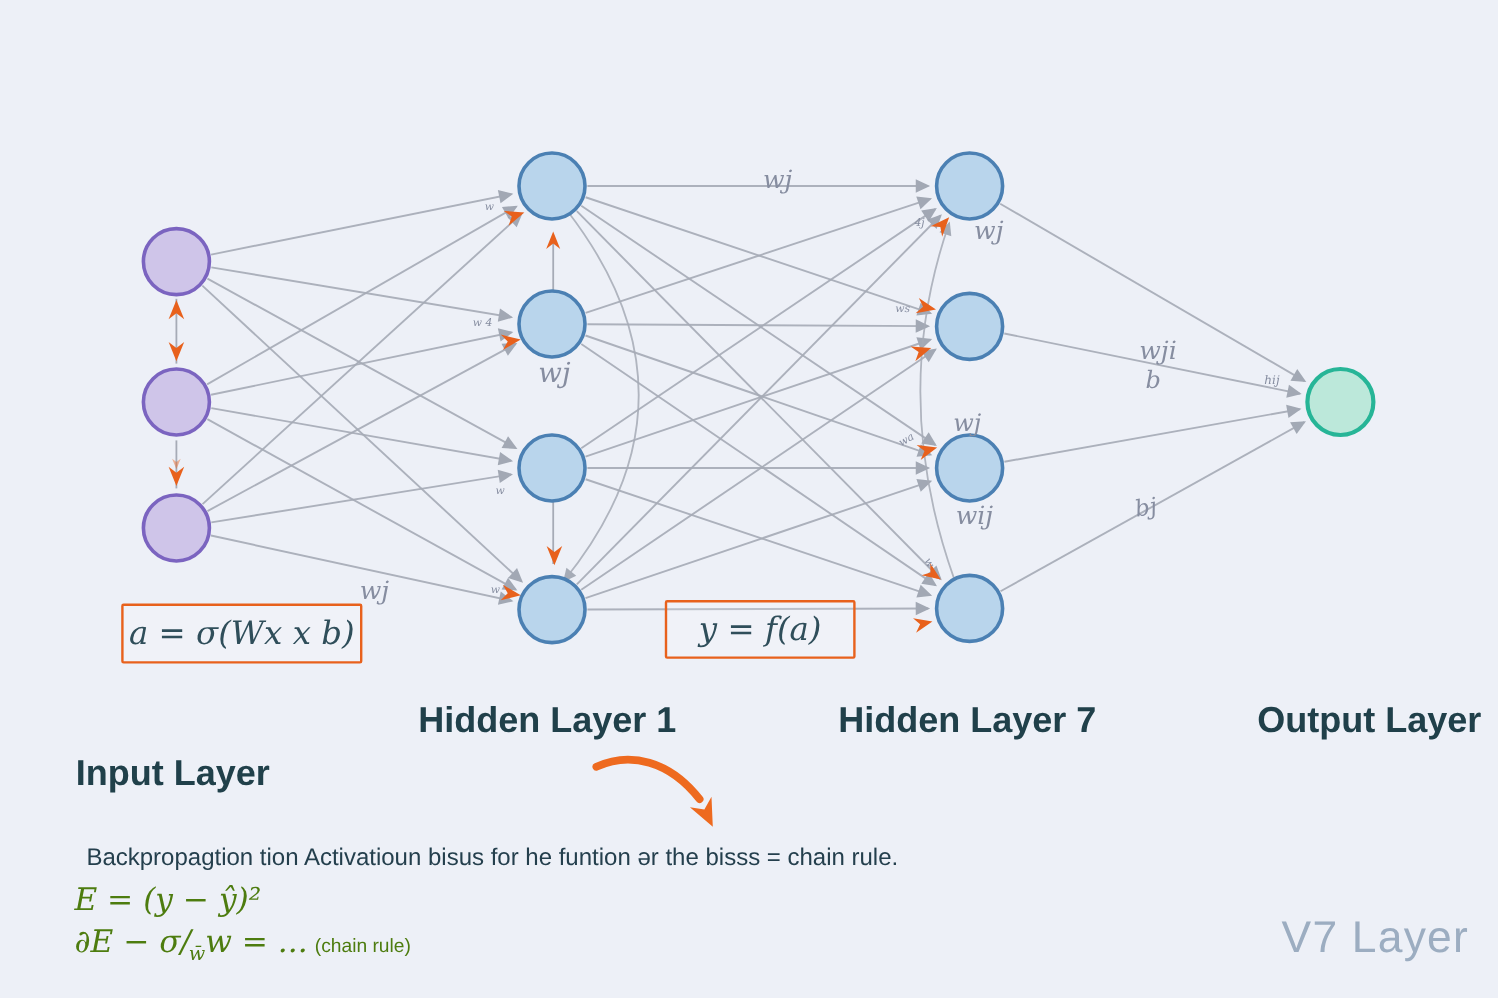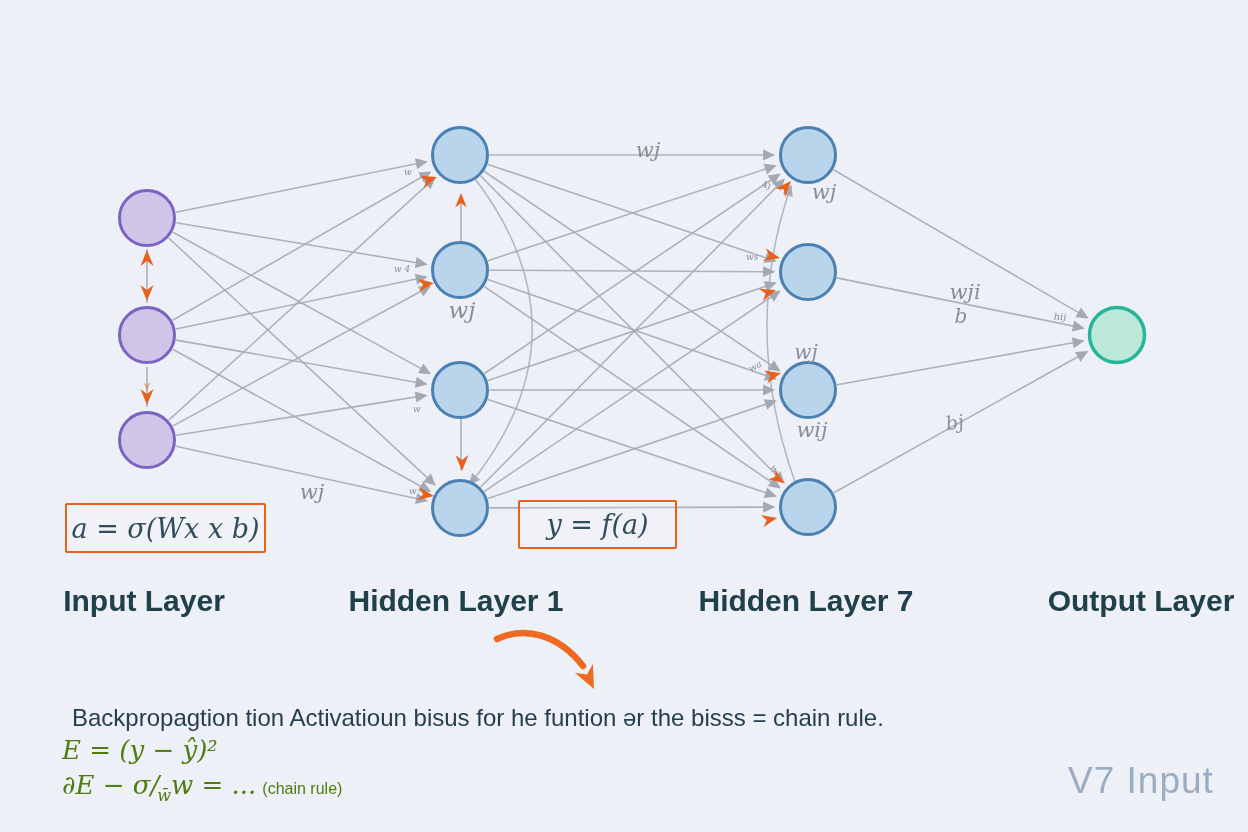--- a/index.html
+++ b/index.html
@@ -14,23 +14,24 @@
   .layer-label{
     position:absolute;top:584px;transform:translateX(-50%);
     font-size:30px;font-weight:700;color:#20404a;white-space:nowrap;
   }
   .fbox{
     position:absolute;border:2.5px solid #e8611c;border-radius:2px;
     display:flex;align-items:center;justify-content:center;
     font-family:"DejaVu Serif",serif;font-style:italic;
     font-size:27px;color:#2f4e5a;background:rgba(255,255,255,0.18);
     white-space:nowrap;
+    margin-left:36px;
   }
   .note1{
-    position:absolute;left:72px;top:704px;font-size:24px;font-weight:500;
+    position:absolute;left:72px;top:704px;font-size:20px;font-weight:500;
     color:#243f4d;white-space:nowrap;text-align:right;
   }
   .note-math{
     position:absolute;font-family:"DejaVu Serif",serif;font-style:italic;
     font-size:26px;color:#4d7c0f;white-space:nowrap;
   }
   .note2{left:62px;top:735px;}
   .note3{left:62px;top:770px;}
   .den{font-size:16px;vertical-align:-7px;margin-left:-2px;}
   .tail{font-style:normal;font-family:"Liberation Sans",sans-serif;font-size:16px;margin-left:6px;}
@@ -158,25 +159,25 @@
     </g>
   </svg>
 
   <div class="fbox" style="left:65px;top:503px;width:197px;height:46px;">
     <span>a = σ(Wx x b)</span>
   </div>
   <div class="fbox" style="left:518px;top:500px;width:155px;height:45px;">
     <span>y = f(a)</span>
   </div>
 
-  <div class="layer-label" style="left:144px;">Input Layer</div>
+  <div class="layer-label" style="left:144px;margin-top:44px;">Input Layer</div>
   <div class="layer-label" style="left:456px;">Hidden Layer 1</div>
   <div class="layer-label" style="left:806px;">Hidden Layer 7</div>
   <div class="layer-label" style="left:1112px;margin-left:29px;">Output Layer</div>
 
   <div class="note1">Backpropagtion tion Activatioun bisus for he funtion ər the bisss = chain rule.</div>
   <div class="note-math note2">E = (y − ŷ)²</div>
   <div class="note-math note3">
     <span>∂E − σ/</span><span class="den">w̄</span><span>w = ...</span><span class="tail">(chain rule)</span>
   </div>
 
-  <div class="watermark">V7 Input</div>
+  <div class="watermark">V7 Layer</div>
 </div>
 
 </body></html>

